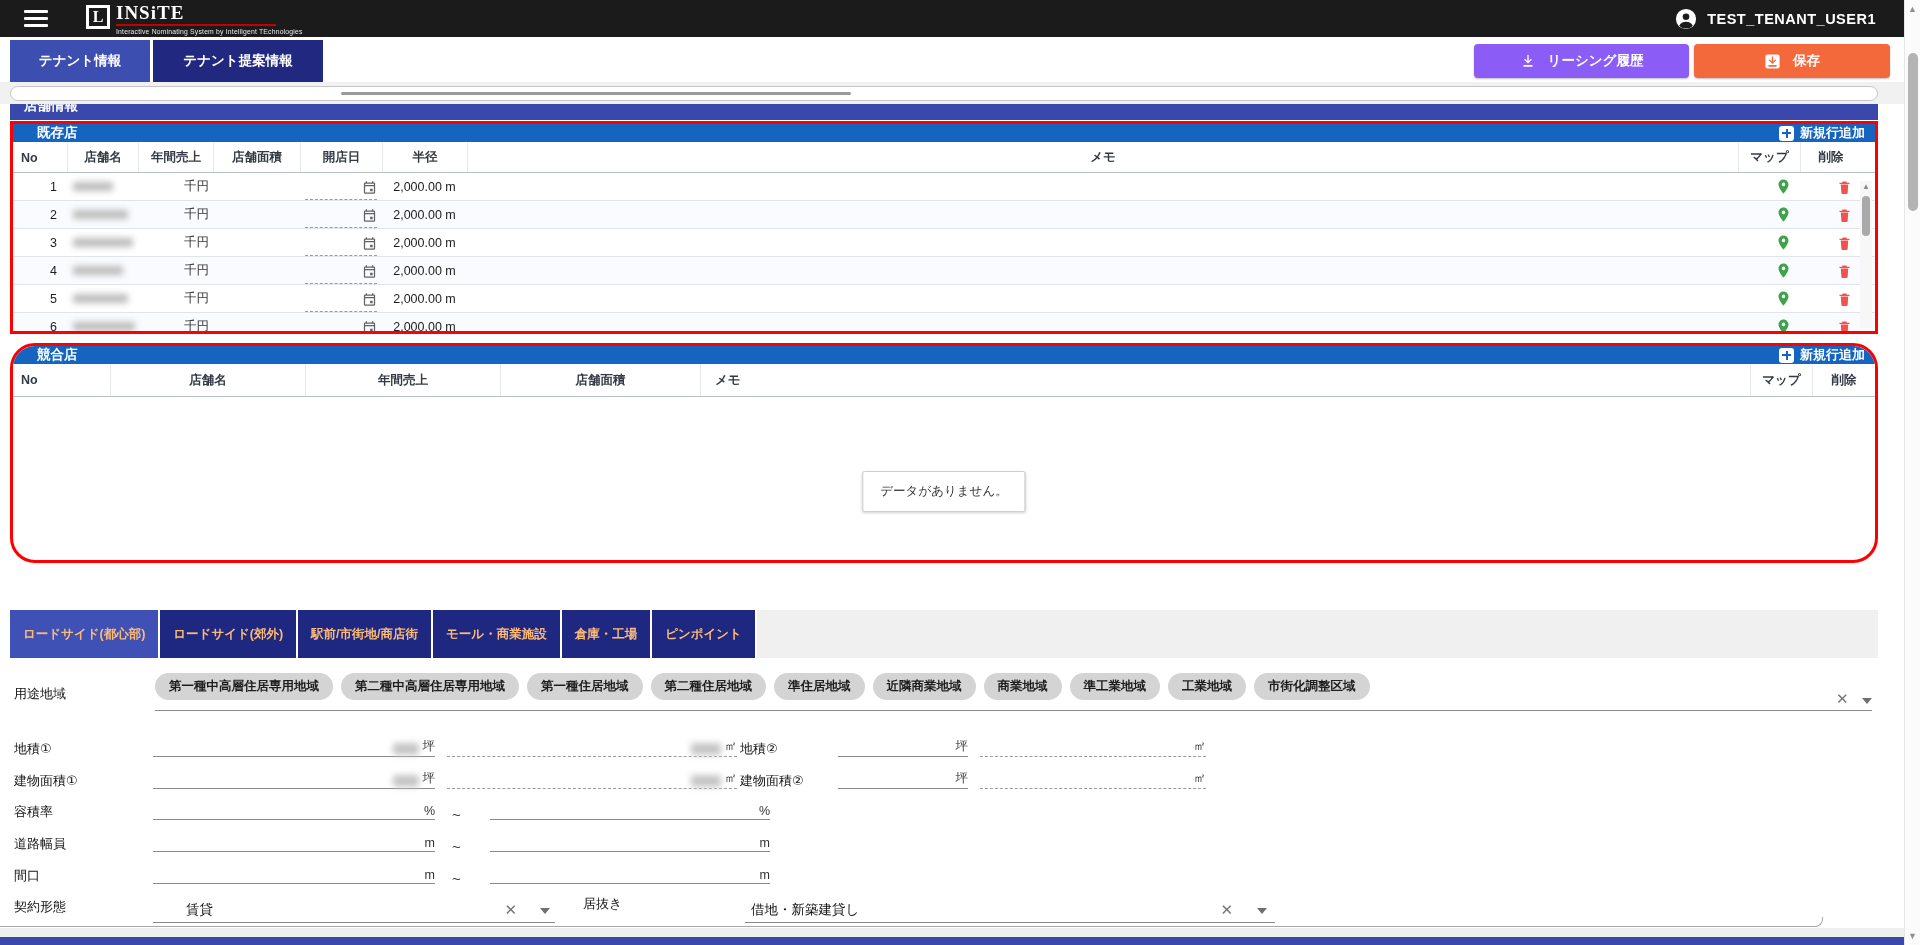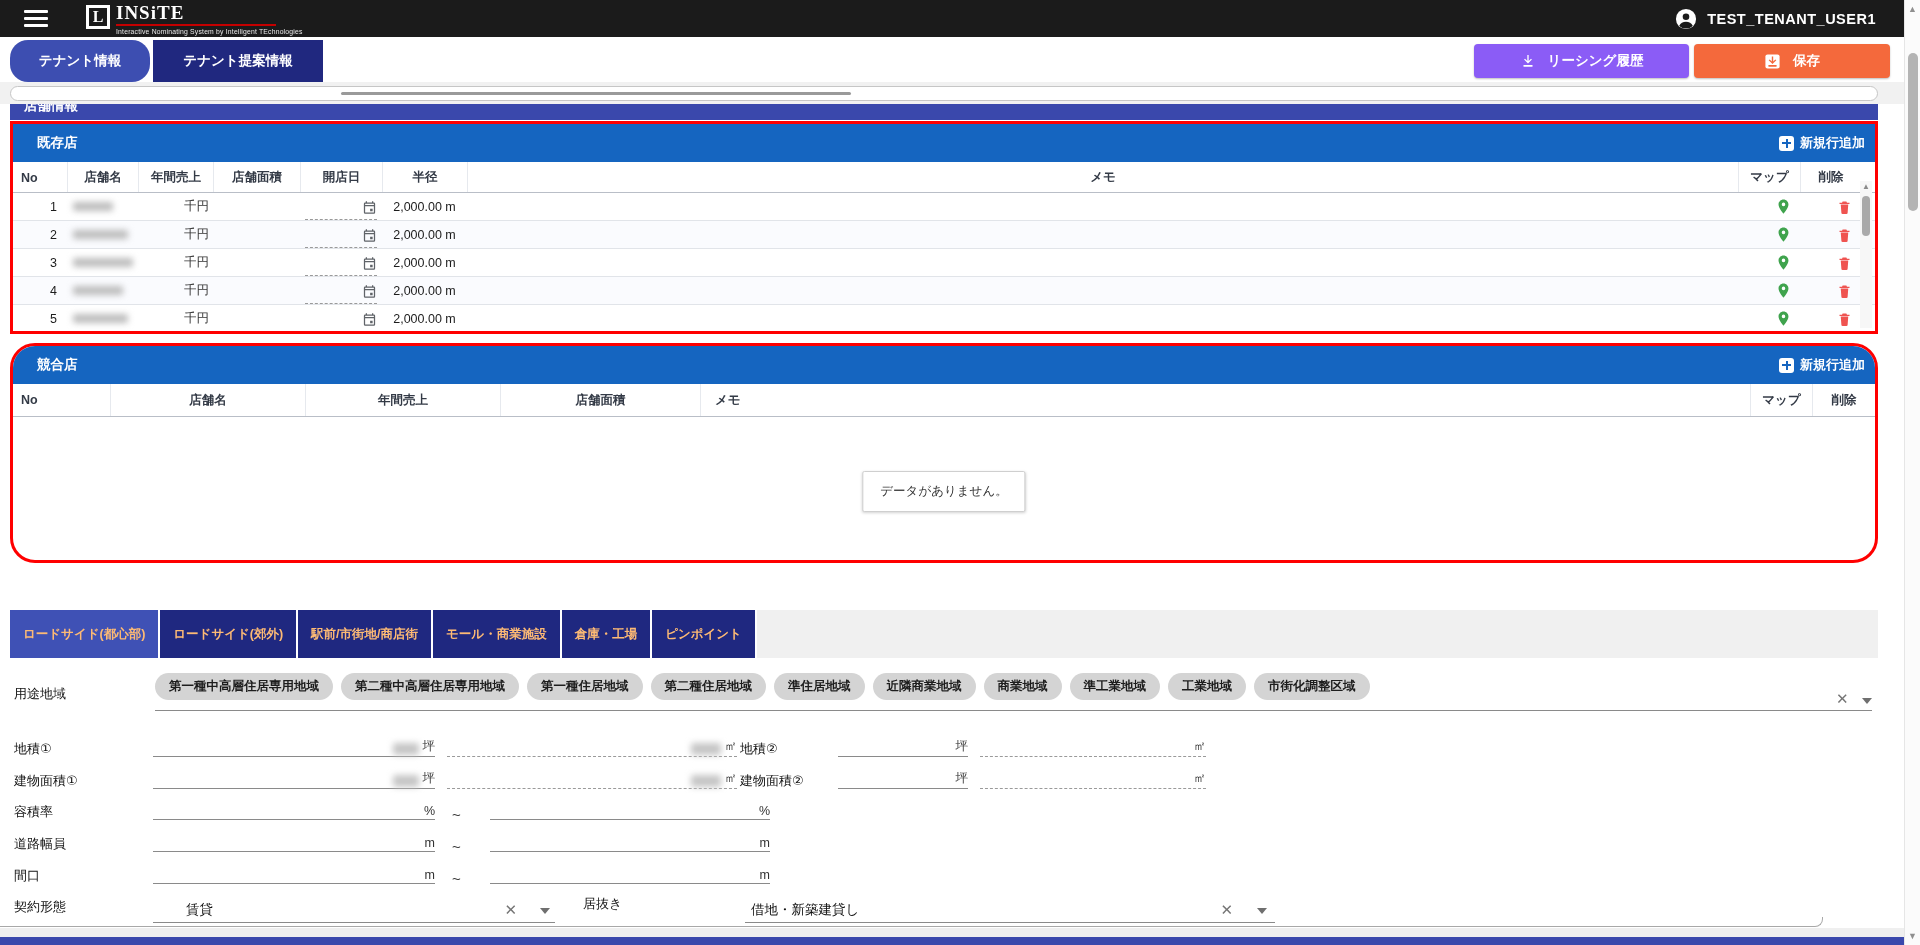--- a/index.html
+++ b/index.html
@@ -20,39 +20,39 @@
   .logo-name { color:#fff; font-family:"Liberation Serif",serif; font-weight:bold; font-size:19px;
                letter-spacing:1px; line-height:19px; }
   .logo-rule { height:2px; background:#c40000; margin-top:1px; width:160px; }
   .logo-sub { color:#e8e8e8; font-size:6.8px; margin-top:2px; letter-spacing:.2px; white-space:nowrap; }
   .user { margin-left:auto; margin-right:28px; display:flex; align-items:center; gap:10px; }
   .user-name { color:#fff; font-weight:bold; font-size:14.5px; letter-spacing:.5px; }
 
   
   .toptab { position:absolute; top:40px; height:42px; color:#fff; font-size:13.5px; font-weight:bold;
             display:flex; align-items:center; justify-content:center; cursor:pointer; }
-  .toptab.active { background:#3d4eb1;border-radius:18px; }
+  .toptab.active { background:#3d4eb1; }
   .toptab.inactive { background:#20287f; }
   .btn { position:absolute; top:44px; height:34px; border-radius:4px; color:#fff; font-size:13.5px;
          font-weight:bold; display:flex; align-items:center; justify-content:center; gap:12px; cursor:pointer;
          box-shadow:0 1px 2px rgba(0,0,0,.25); }
 
   
   .grayband { position:absolute; left:0; top:82px; width:1904px; height:22px; background:#f1f1f1; }
   .hbar { position:absolute; left:10px; top:86px; width:1868px; height:15px; background:#fff;
           border:1px solid #c6c6c6; border-radius:8px; }
   .hthumb { position:absolute; left:330px; top:5px; width:510px; height:3px; background:#9a9a9a; border-radius:2px; }
 
   
   .sectionbar { position:absolute; left:10px; top:104px; width:1868px; height:16px; background:#3a48ac; overflow:hidden; }
   .sectionbar span { position:absolute; left:14px; top:-7px; color:#fff; font-weight:bold; font-size:13.5px; }
 
   
   .redbox { position:absolute; left:10px; width:1868px; border:3px solid #f00; background:#fff; overflow:hidden; }
-  .tbl-titlebar { height:38px; background:#1565c0; display:flex; align-items:center;justify-content:flex-end; }
+  .tbl-titlebar { height:18px; background:#1565c0; display:flex; align-items:center;justify-content:flex-end; }
   .tbl-title { color:#fff; font-weight:bold; font-size:13.5px; padding-left:24px; }
   .addrow { margin-left:auto; margin-right:10px; display:flex; align-items:center; gap:6px; cursor:pointer; }
   .addrow-label { color:#fff; font-weight:bold; font-size:13px; }
   .plus-ico { width:15px; height:15px; background:#fff; border-radius:3px; position:relative; }
   .plus-ico::before, .plus-ico::after { content:""; position:absolute; background:#1565c0; }
   .plus-ico::before { left:3px; right:3px; top:6.5px; height:2.4px; }
   .plus-ico::after { top:3px; bottom:3px; left:6.5px; width:2.4px; }
 
   .thead { display:flex; background:#fff; border-bottom:1px solid #b9bec7; font-weight:bold;
            font-size:12.5px; color:#333a46; }

